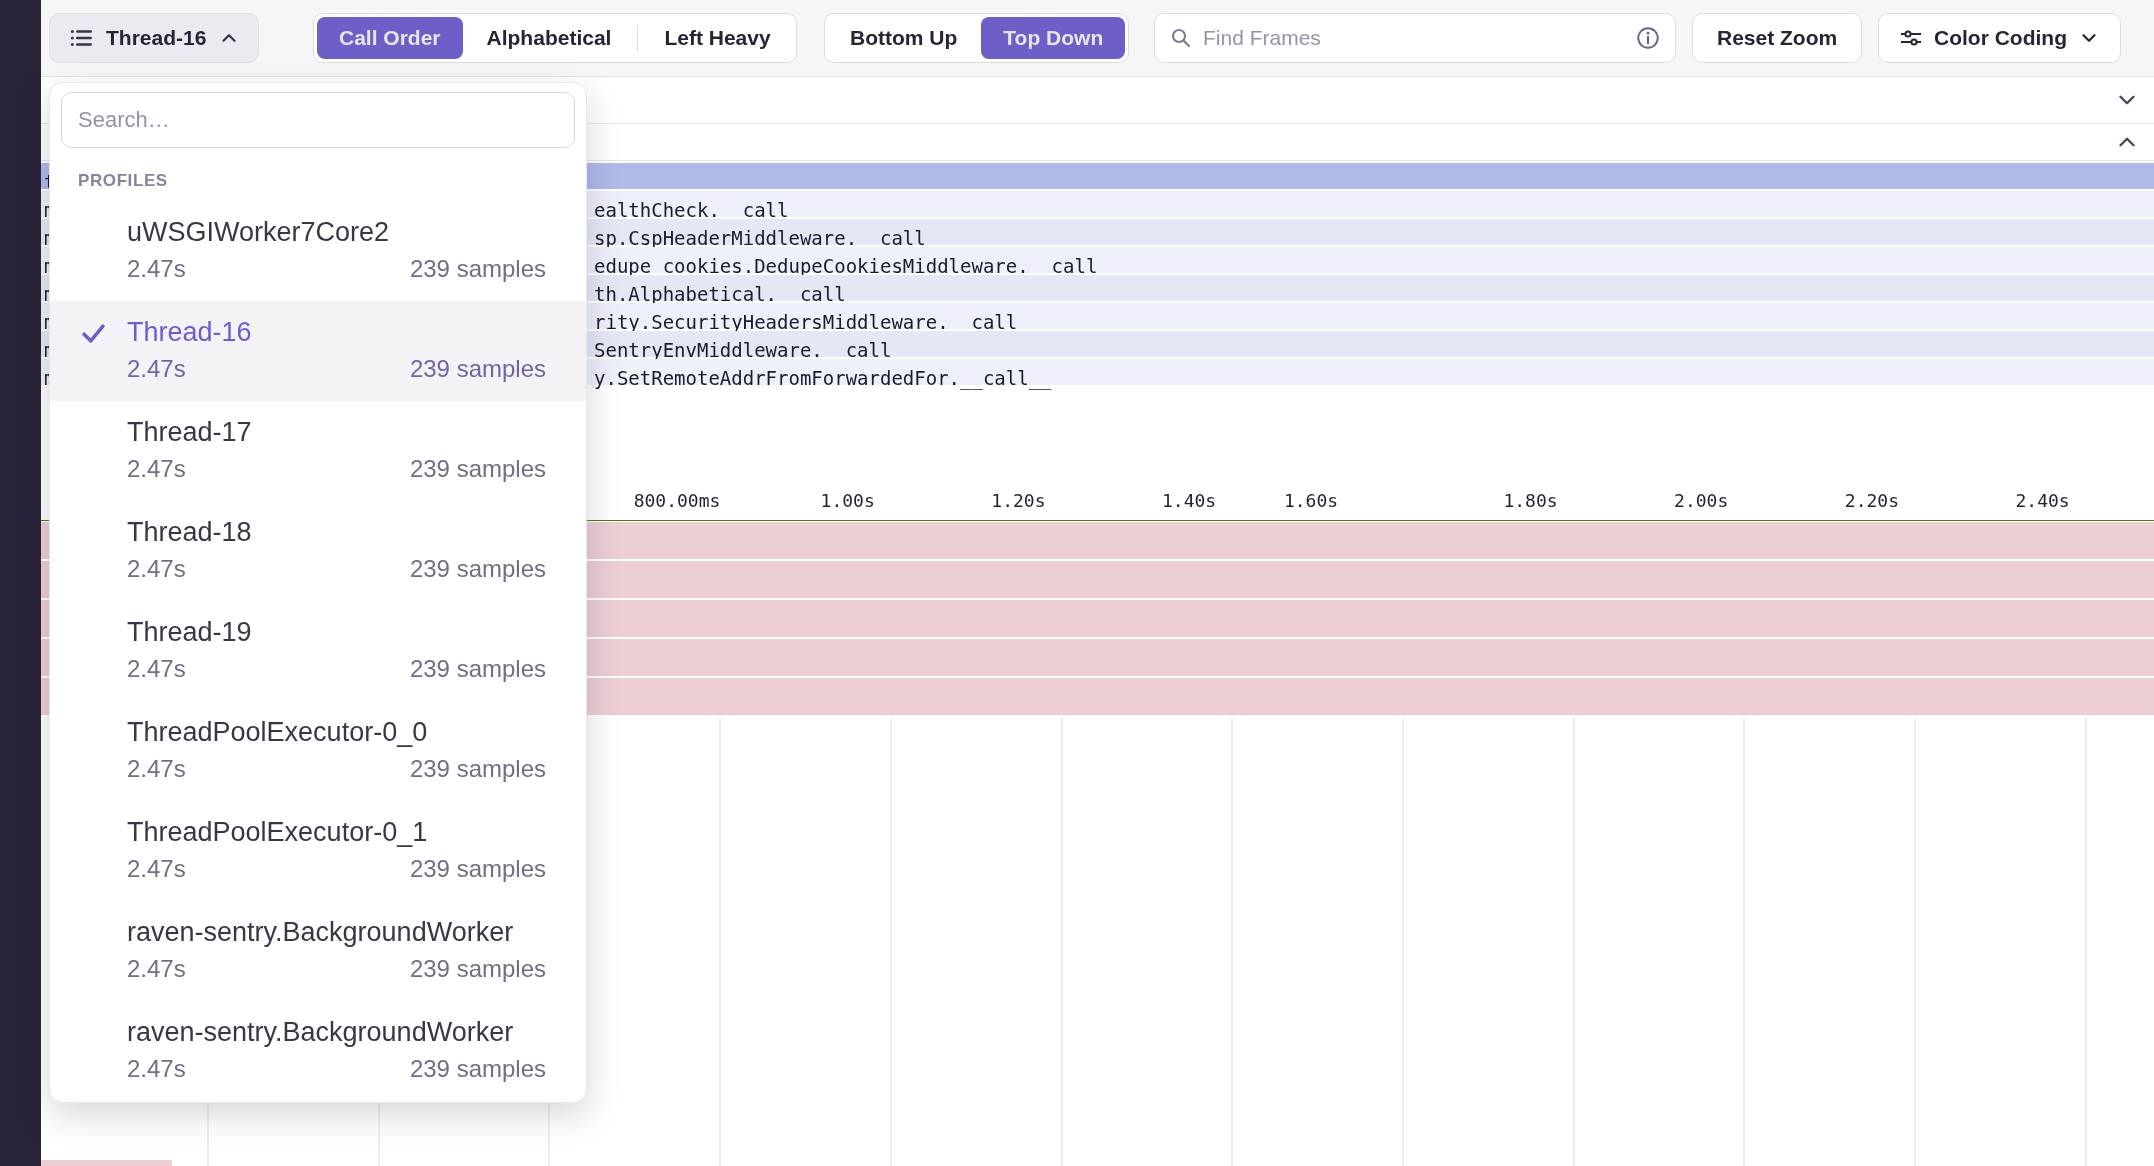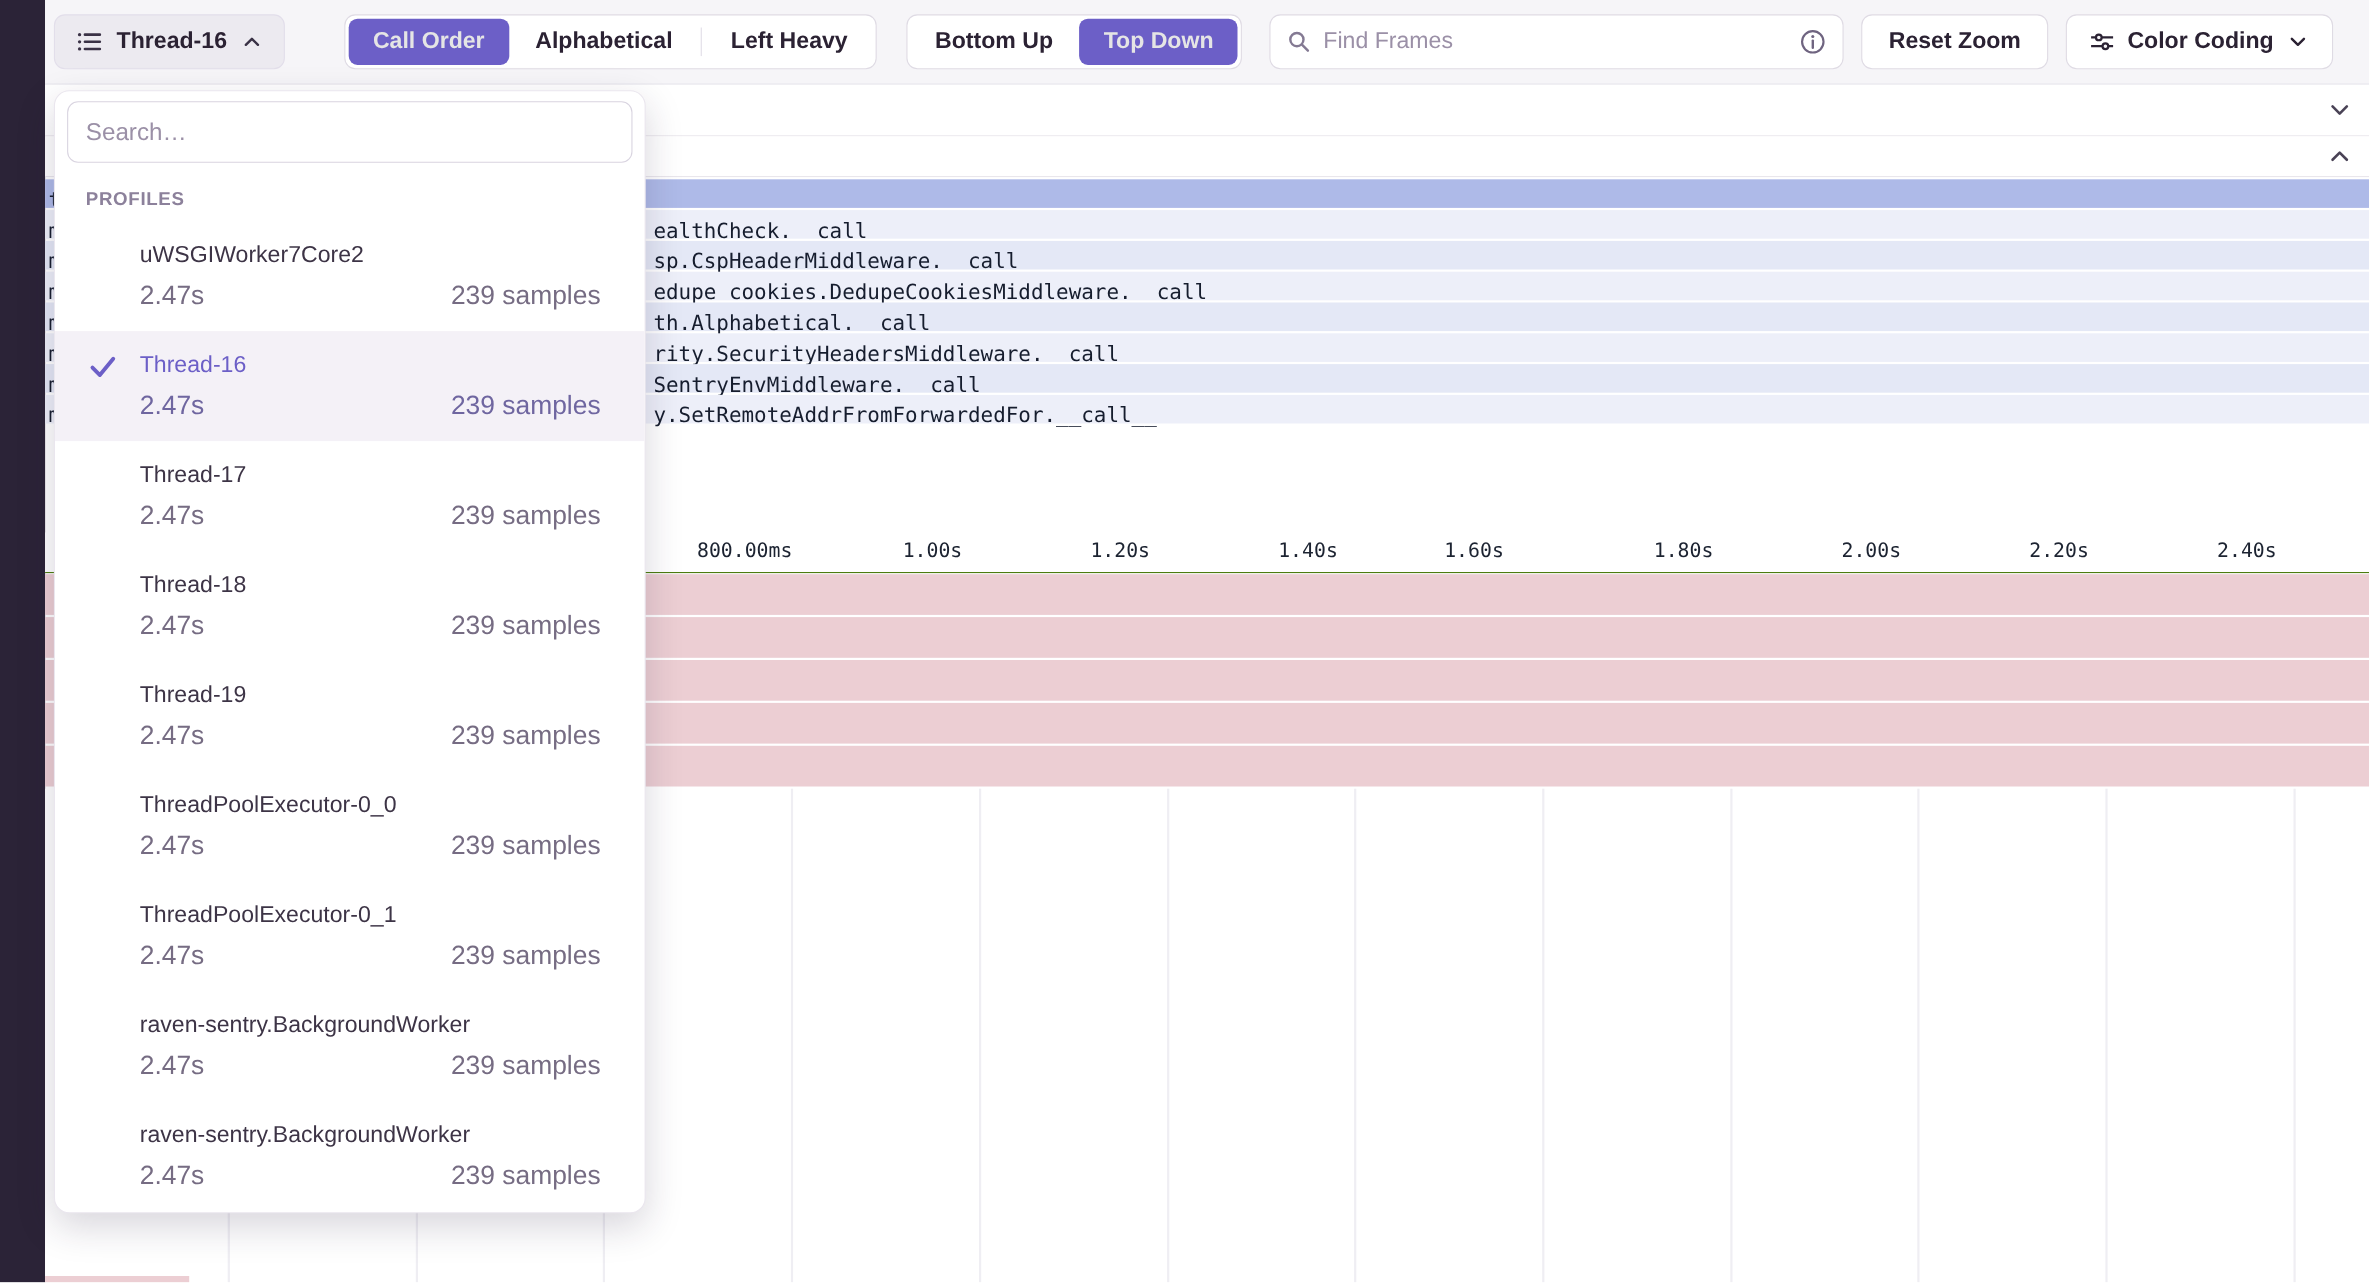--- a/index.html
+++ b/index.html
@@ -60,21 +60,21 @@
   
   .dropdown{position:absolute;left:49px;top:82px;width:538px;height:1021px;background:#fff;
             border:1px solid #eae6ee;border-radius:14px;box-shadow:0 12px 34px rgba(40,30,60,.18);z-index:100;overflow:hidden}
   .dd-search{position:absolute;left:11px;top:9px;width:514px;height:56px;border:1px solid #d9d4e0;border-radius:10px;
              padding:16px 16px;font-family:"Liberation Sans",sans-serif;font-size:22px;color:#2b2233;outline:none}
   .dd-search::placeholder{color:#9b90a7}
   .dd-section{position:absolute;left:28px;top:88px;font-size:17px;font-weight:700;color:#8c819b;letter-spacing:.6px}
   .dd-list{position:absolute;left:0;right:0;top:118px}
   .profile-item{position:relative;height:100px;padding:16px 40px 0 77px;cursor:pointer}
   .profile-item.selected{background:#f4f1f7}
-  .p-name{font-size:21px;line-height:30px;color:#3d3446;white-space:nowrap;overflow:hidden}
+  .p-name{font-size:27px;line-height:30px;color:#3d3446;white-space:nowrap;overflow:hidden}
   .profile-item.selected .p-name{color:#6c5fc7}
   .p-meta{display:flex;justify-content:space-between;margin-top:9px;font-size:24px;line-height:26px;color:#766c83}
   .profile-item.selected .p-meta{color:#6f66a0}
   .check{position:absolute;left:30px;top:19px;line-height:0}
 </style>
 </head>
 <body>
 
 <div class="screen">
 
@@ -209,21 +209,21 @@
         <span class="frag">m</span>
         <span class="fmain">y.SetRemoteAddrFromForwardedFor.__call__</span>
       </div>
     </div>
 
   <div class="axis">
       <span style="left: 636px;">800.00ms</span>
       <span style="left: 806.7px;">1.00s</span>
       <span style="left: 977.4px;">1.20s</span>
       <span style="left: 1148.1px;">1.40s</span>
-      <span style="left: 1299px;">1.60s</span>
+      <span style="left: 1270px;">1.60s</span>
       <span style="left: 1489.5px;">1.80s</span>
       <span style="left: 1660.2px;">2.00s</span>
       <span style="left: 1830.9px;">2.20s</span>
       <span style="left: 2001.6px;">2.40s</span>
     </div>
 
   <div class="pinkrows">
       <div class="prow"></div>
       <div class="prow"></div>
       <div class="prow"></div>

